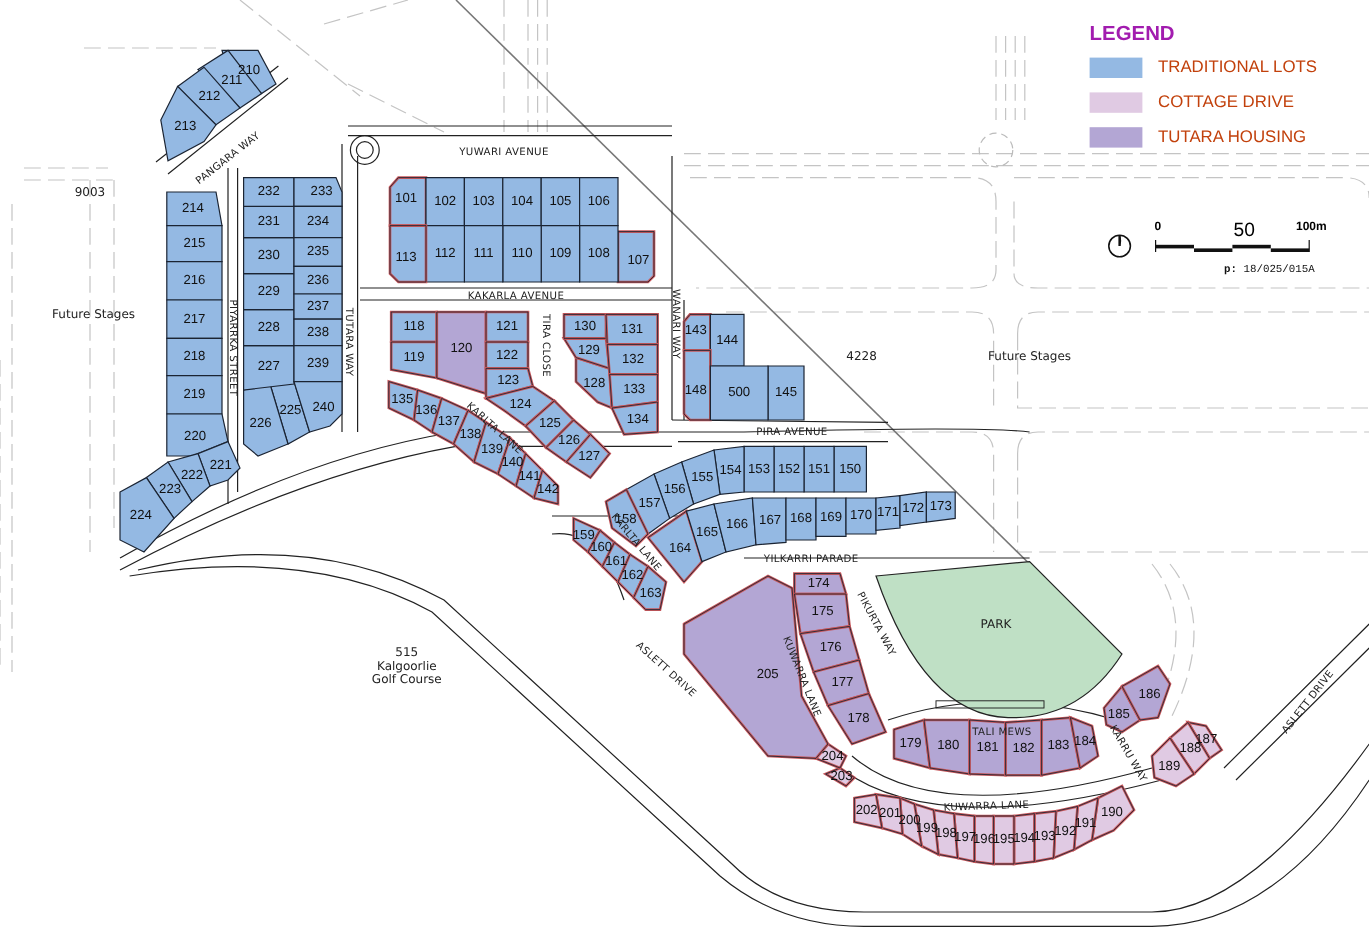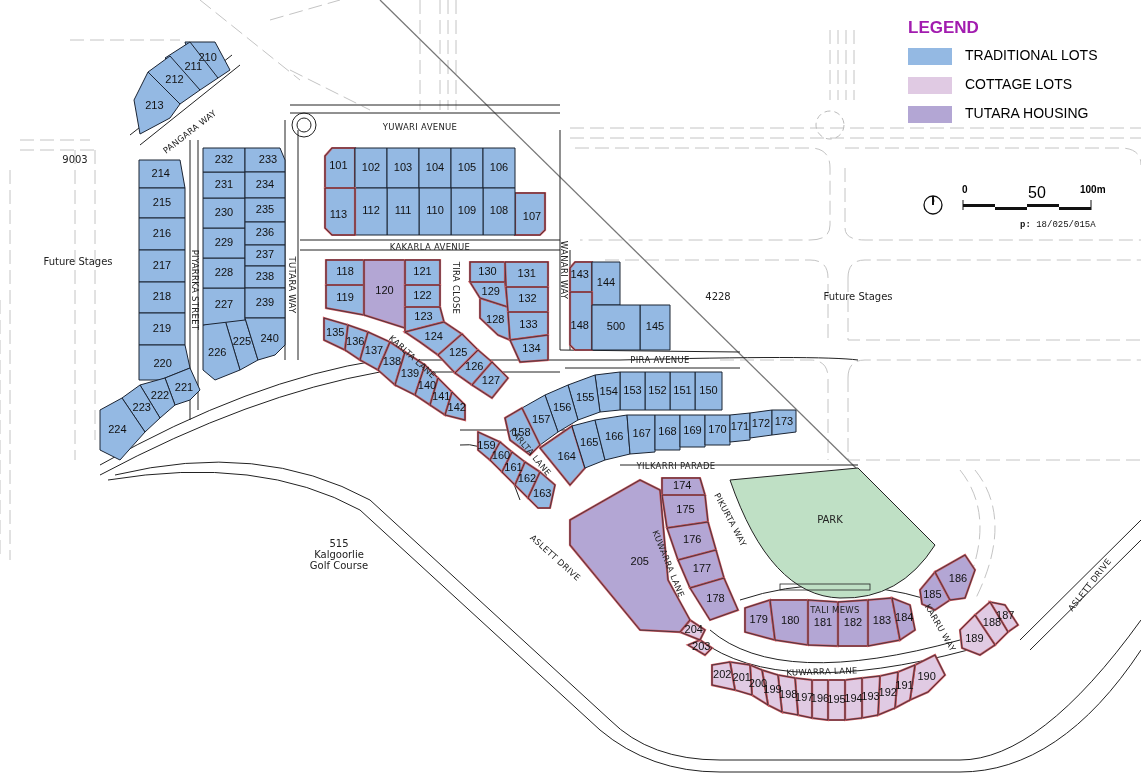--- a/index.html
+++ b/index.html
@@ -5,21 +5,21 @@
   html,body{margin:0;padding:0;background:#fff;}
   body{width:1141px;height:774px;overflow:hidden;position:relative;font-family:"Liberation Sans",sans-serif;}
   #map{position:absolute;left:0;top:0;width:1141px;height:774px;}
   .lbl{font-family:"Liberation Sans",sans-serif;font-size:11px;fill:#111;text-anchor:middle;dominant-baseline:middle;}
   .road{font-family:"DejaVu Sans",sans-serif;font-size:8.5px;fill:#222;text-anchor:middle;dominant-baseline:middle;letter-spacing:0.3px;}
   .area{font-family:"DejaVu Sans",sans-serif;font-size:10px;fill:#222;text-anchor:middle;}
   .legend{position:absolute;left:908px;top:18px;width:230px;}
   .legend-title{color:#a21caf;font-weight:bold;font-size:17px;margin-bottom:10px;}
   .legend-row{display:flex;align-items:flex-start;height:29px;}
   .swatch{width:44px;height:17px;box-sizing:border-box;margin-right:13px;flex-shrink:0;}
-  .legend-text{font-size:14px;color:#000000;line-height:14px;}
+  .legend-text{font-size:14px;color:#c2410c;line-height:14px;}
   .scale{position:absolute;left:920px;top:190px;width:200px;height:45px;}
   .ref{position:absolute;left:1020px;top:220px;font-size:9px;color:#111;font-family:Liberation Mono, monospace;}
 </style>
 </head>
 <body>
 
 <svg id="map" viewBox="0 0 1141 774" xmlns="http://www.w3.org/2000/svg">
 
   <g fill="none" stroke="#c4c4c4" stroke-width="1" stroke-dasharray="14,6">
     <path d="M70 40 L180 40 M20 150 L95 150 M20 140 L90 140 M75 150 L75 460 M95 150 L95 440"></path>
@@ -429,21 +429,21 @@
 </svg>
 
 <div class="legend">
   <div class="legend-title">LEGEND</div>
   <div class="legend-row">
     <div class="swatch" style="background:#94b9e3"></div>
     <div class="legend-text">TRADITIONAL LOTS</div>
   </div>
   <div class="legend-row">
     <div class="swatch" style="background:#e0cae3"></div>
-    <div class="legend-text">COTTAGE LOTS</div>
+    <div class="legend-text">COTTAGE DRIVE</div>
   </div>
   <div class="legend-row">
     <div class="swatch" style="background:#b3a6d4"></div>
     <div class="legend-text">TUTARA HOUSING</div>
   </div>
 </div>
 
 <div class="scale">
   <svg width="200" height="30" style="position:absolute;left:0;top:2px;">
     <g>

